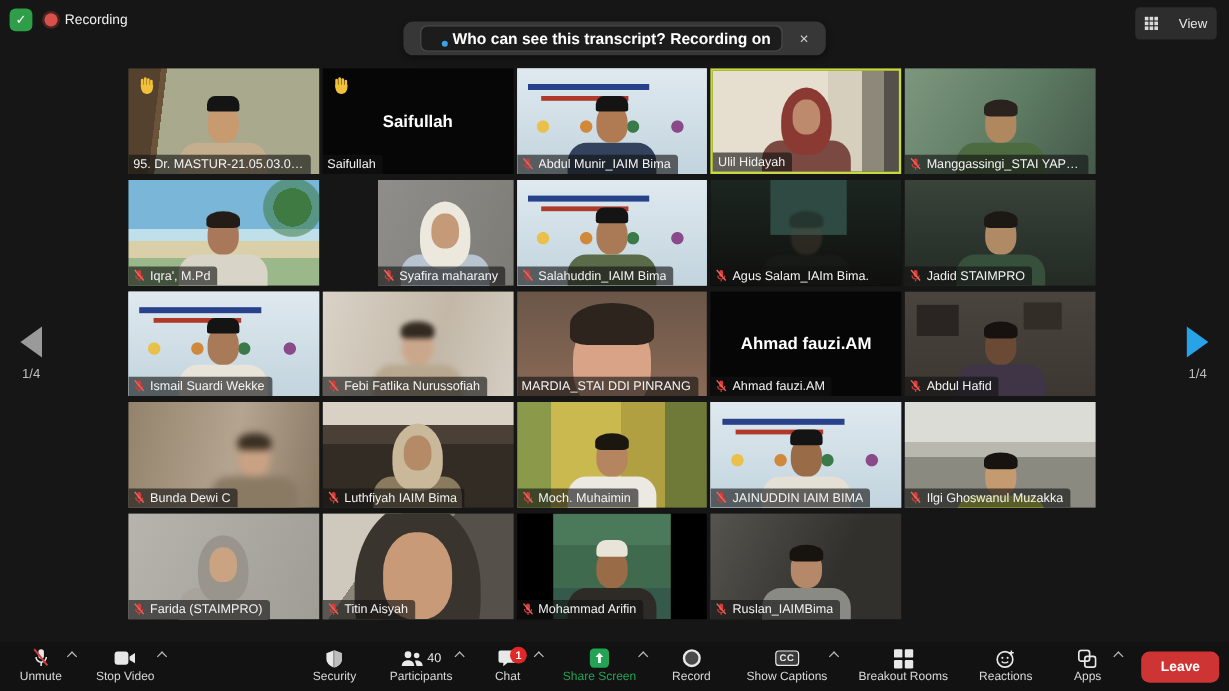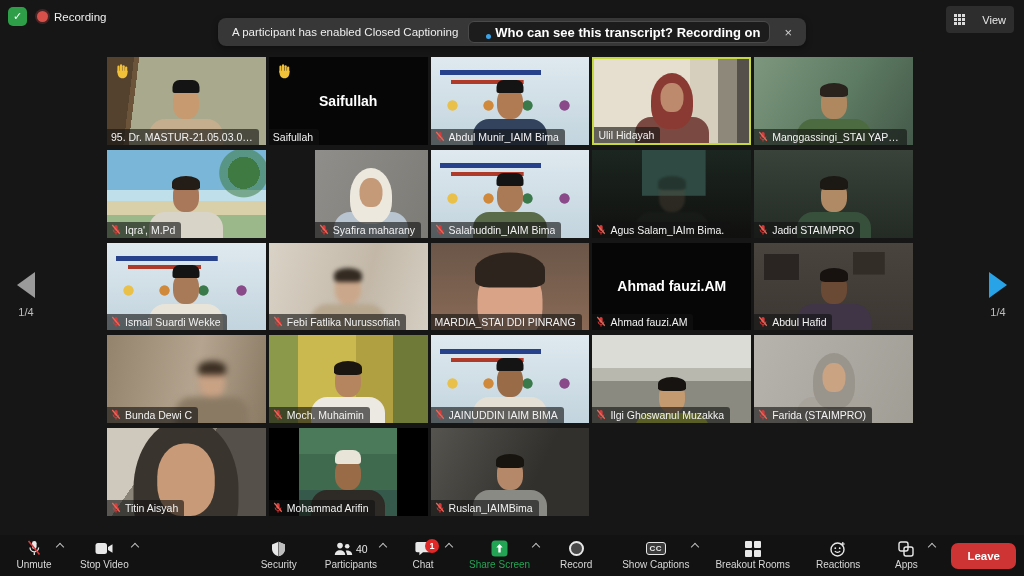--- a/index.html
+++ b/index.html
@@ -147,21 +147,20 @@
   <div class="topbar">
     <div class="rec-group">
       <div class="shield-badge">✓</div>
       <div class="rec-ind">
         <span class="rec-dot"></span>
         <span class="rec-label">Recording</span>
       </div>
     </div>
 
     <div class="notif-bar">
-      <span class="notif-text">A participant has enabled Closed Captioning</span>
       <div class="notif-btn">
         <span class="who-icon">
           <span class="p-head"></span><span class="p-body"></span><span class="p-dot"></span>
         </span>
         <span class="notif-btn-label">Who can see this transcript? Recording on</span>
       </div>
       <span class="notif-close">×</span>
     </div>
 
     <div class="view-btn">
@@ -413,20 +412,37 @@
         <div class="name-tag">
           <svg class="mic-off" viewBox="0 0 12 14">
             <rect x="4" y="1" width="4" height="7" rx="2" fill="#d83a3a"></rect>
             <path d="M2.5 6.5a3.5 3.5 0 0 0 7 0" fill="none" stroke="#d83a3a" stroke-width="1.2"></path>
             <line x1="6" y1="10.5" x2="6" y2="12.5" stroke="#d83a3a" stroke-width="1.2"></line>
             <line x1="1.5" y1="1" x2="10.5" y2="11.5" stroke="#e86a5a" stroke-width="1.4"></line>
           </svg>
           <span class="nm">Bunda Dewi C</span>
         </div>
       </div>
+      <div class="tile bg-r4c3">
+        <div class="figure">
+          <div class="shoulders" style="background: rgb(138, 122, 94);"></div>
+          <div class="hijab" style="background: rgb(201, 184, 154);">
+            <div class="face" style="background: rgb(181, 138, 102);"></div>
+          </div>
+        </div>
+        <div class="name-tag">
+          <svg class="mic-off" viewBox="0 0 12 14">
+            <rect x="4" y="1" width="4" height="7" rx="2" fill="#d83a3a"></rect>
+            <path d="M2.5 6.5a3.5 3.5 0 0 0 7 0" fill="none" stroke="#d83a3a" stroke-width="1.2"></path>
+            <line x1="6" y1="10.5" x2="6" y2="12.5" stroke="#d83a3a" stroke-width="1.2"></line>
+            <line x1="1.5" y1="1" x2="10.5" y2="11.5" stroke="#e86a5a" stroke-width="1.4"></line>
+          </svg>
+          <span class="nm">Luthfiyah IAIM Bima</span>
+        </div>
+      </div>
       <div class="tile bg-r4c4">
         <div class="figure">
           <div class="shoulders" style="background: rgb(236, 232, 226);"></div>
           <div class="face" style="background: rgb(181, 133, 95);"></div>
           <div class="hair" style="background: rgb(28, 22, 16);"></div>
         </div>
         <div class="name-tag">
           <svg class="mic-off" viewBox="0 0 12 14">
             <rect x="4" y="1" width="4" height="7" rx="2" fill="#d83a3a"></rect>
             <path d="M2.5 6.5a3.5 3.5 0 0 0 7 0" fill="none" stroke="#d83a3a" stroke-width="1.2"></path>

